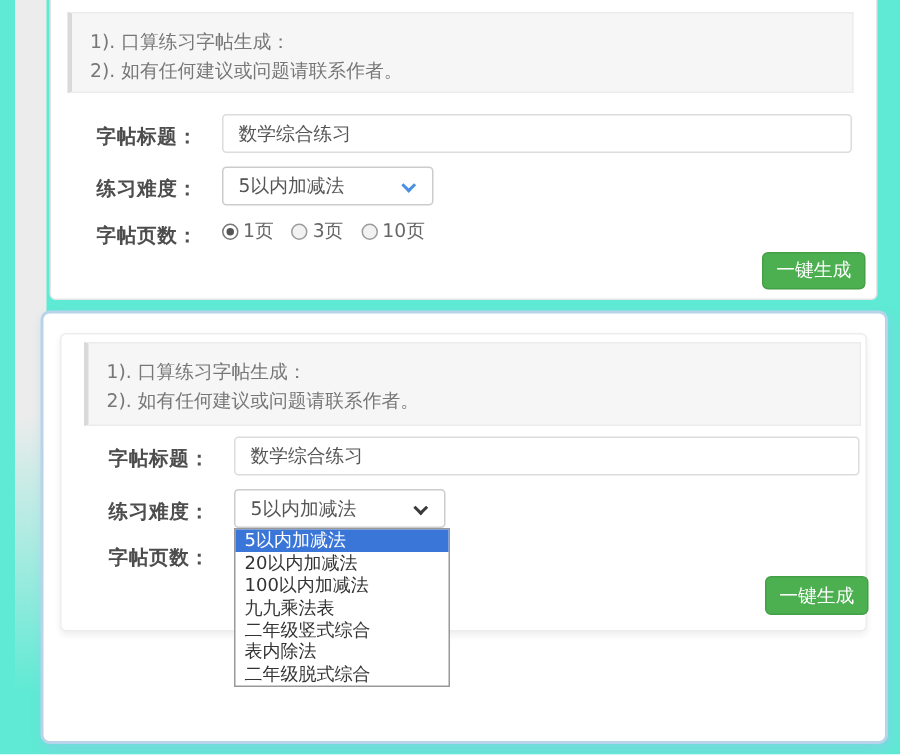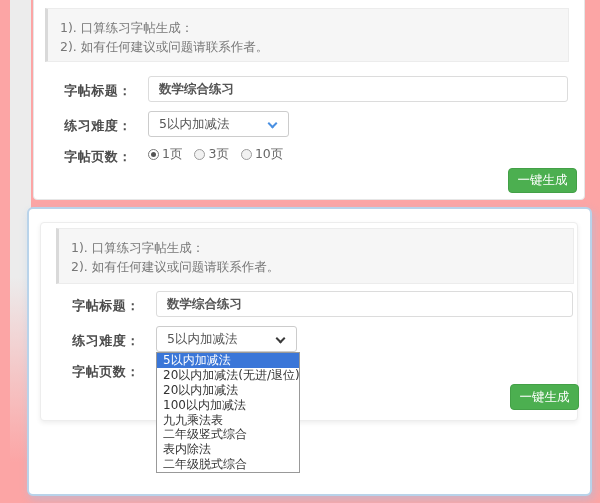--- a/index.html
+++ b/index.html
@@ -1,18 +1,18 @@
 <!DOCTYPE html>
 <html><head>
 <meta charset="utf-8">
 <style>
   * { margin:0; padding:0; box-sizing:border-box; }
   html,body { width:600px; height:503px; background:#ffffff; overflow:hidden;
               font-family:"DejaVu Sans", "Liberation Sans", sans-serif; }
-  .stage { position:relative; width:600px; height:503px; background:#fca5a5; }
+  .stage { position:relative; width:600px; height:503px; background:#5eead4; }
 
   
   .edge-strip { position:absolute; left:10px; top:0; width:21px; height:100%;
     background:linear-gradient(180deg,#ececec 0%,#ececec 55%,rgba(236,236,236,0) 92%); }
 
   
   .card-top { position:absolute; left:33px; top:-8px; width:552px; height:208px;
     background:#fff; border:1px solid #e6e6e6; border-radius:4px; }
   .outer-panel { position:absolute; left:27px; top:207px; width:565px; height:289px;
     background:#fff; border:2px solid #b9d3ea; border-radius:6px;
@@ -26,21 +26,21 @@
     border-left:3px solid #d9d9d9; padding:9px 12px; color:#777;
     font-size:12.5px; line-height:19px; }
   .note1 { left:45px; top:8px;  width:524px; height:54px; }
   .note2 { left:56px; top:228px; width:518px; height:56px; }
 
   
   .lbl { position:absolute; width:84px; text-align:center; font-size:13px;
     font-weight:bold; color:#4d4d4d; letter-spacing:.5px; }
   .txt-input { position:absolute; height:26px; background:#fff; border:1px solid #dcdcdc;
     border-radius:3px; padding:0 10px; font-size:12.5px; color:#555;
-    font-family:inherit; outline:none;font-weight:bold; }
+    font-family:inherit; outline:none; }
   .select { position:absolute; width:141px; height:26px; background:#fff;
     border:1px solid #cccccc; border-radius:3px; font-size:12.5px; color:#555;
     display:flex; align-items:center; padding-left:10px; cursor:pointer; }
   .chev { position:absolute; right:12px; top:8px; width:7px; height:7px;
     border-right:2px solid #4a90e2; border-bottom:2px solid #4a90e2;
     transform:rotate(45deg); }
   .chev.dark { border-color:#3a3a3a; }
 
   .radio-row { position:absolute; display:flex; gap:12px; align-items:flex-end;
     font-size:12.5px; color:#666; }
@@ -125,21 +125,20 @@
   <div class="lbl" style="left:64px; top:363px;">字帖页数：</div>
   <div class="radio-row" style="left:156px; top:361px;">
     <span class="radio-opt">
       <span class="radio checked"></span>
       <span>1页</span>
     </span>
   </div>
 
   <div class="dropdown">
     <div class="dd-item selected">5以内加减法</div>
-    <div class="dd-item">20以内加减法(无进/退位)</div>
     <div class="dd-item">20以内加减法</div>
     <div class="dd-item">100以内加减法</div>
     <div class="dd-item">九九乘法表</div>
     <div class="dd-item">二年级竖式综合</div>
     <div class="dd-item">表内除法</div>
     <div class="dd-item">二年级脱式综合</div>
   </div>
 
   <button class="gen-btn" style="left:510px; top:384px; height:26px;">一键生成</button>
 </div>

